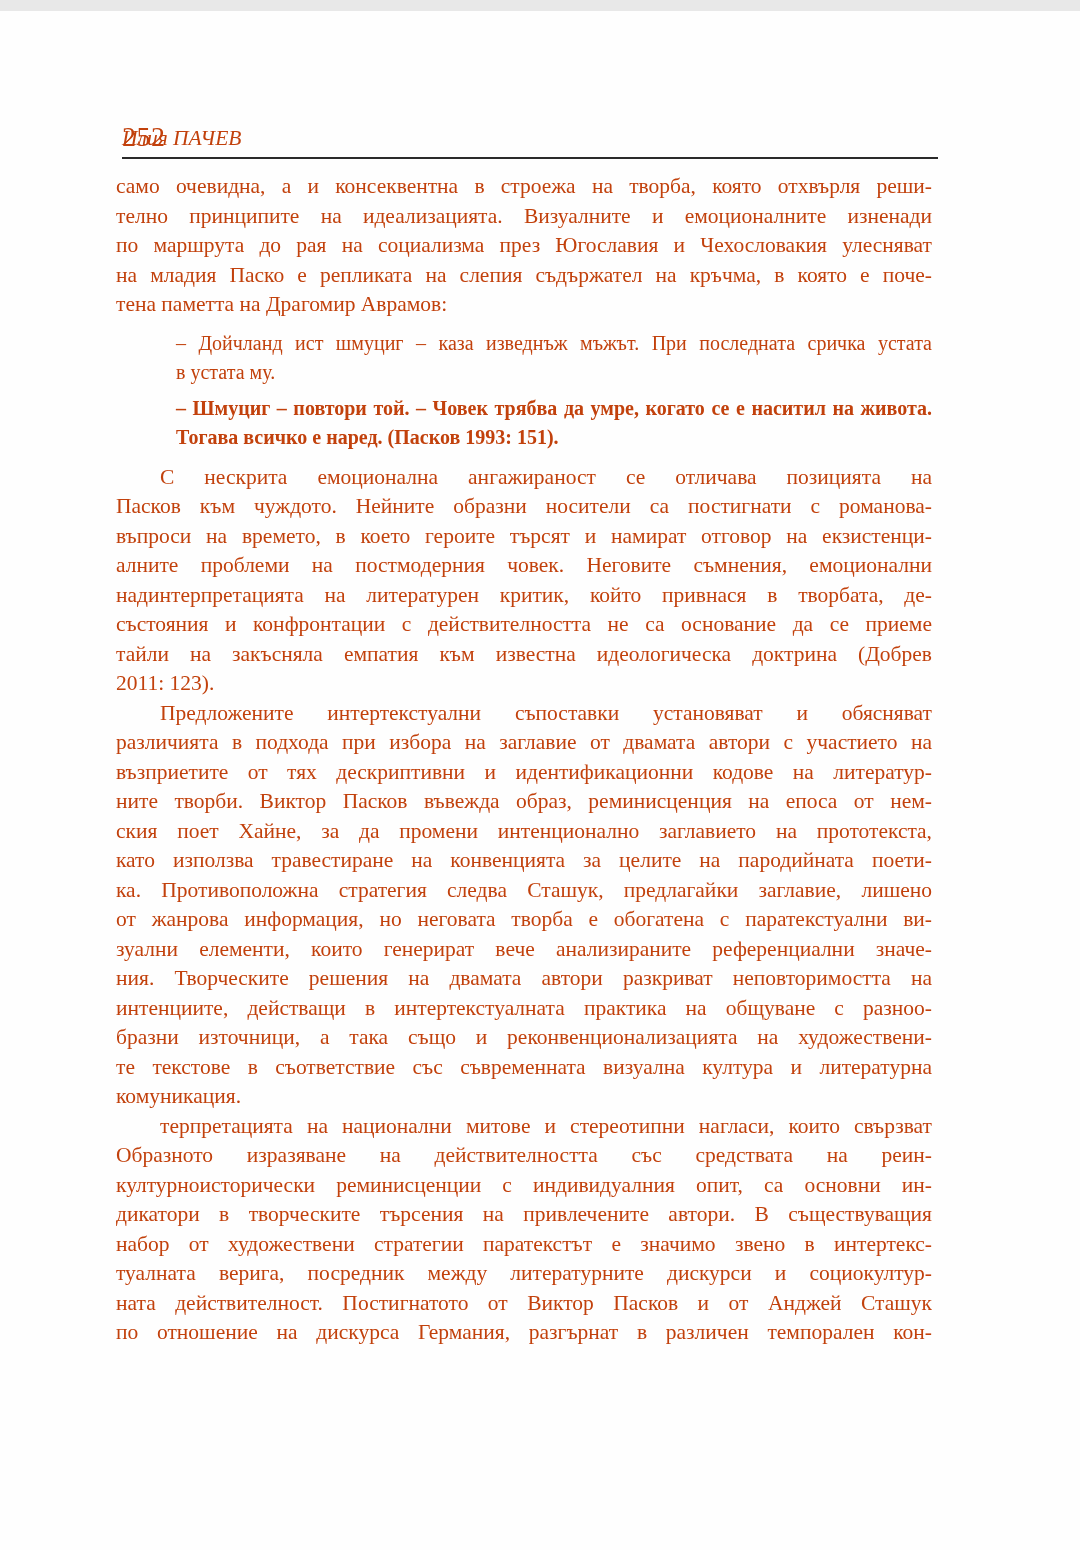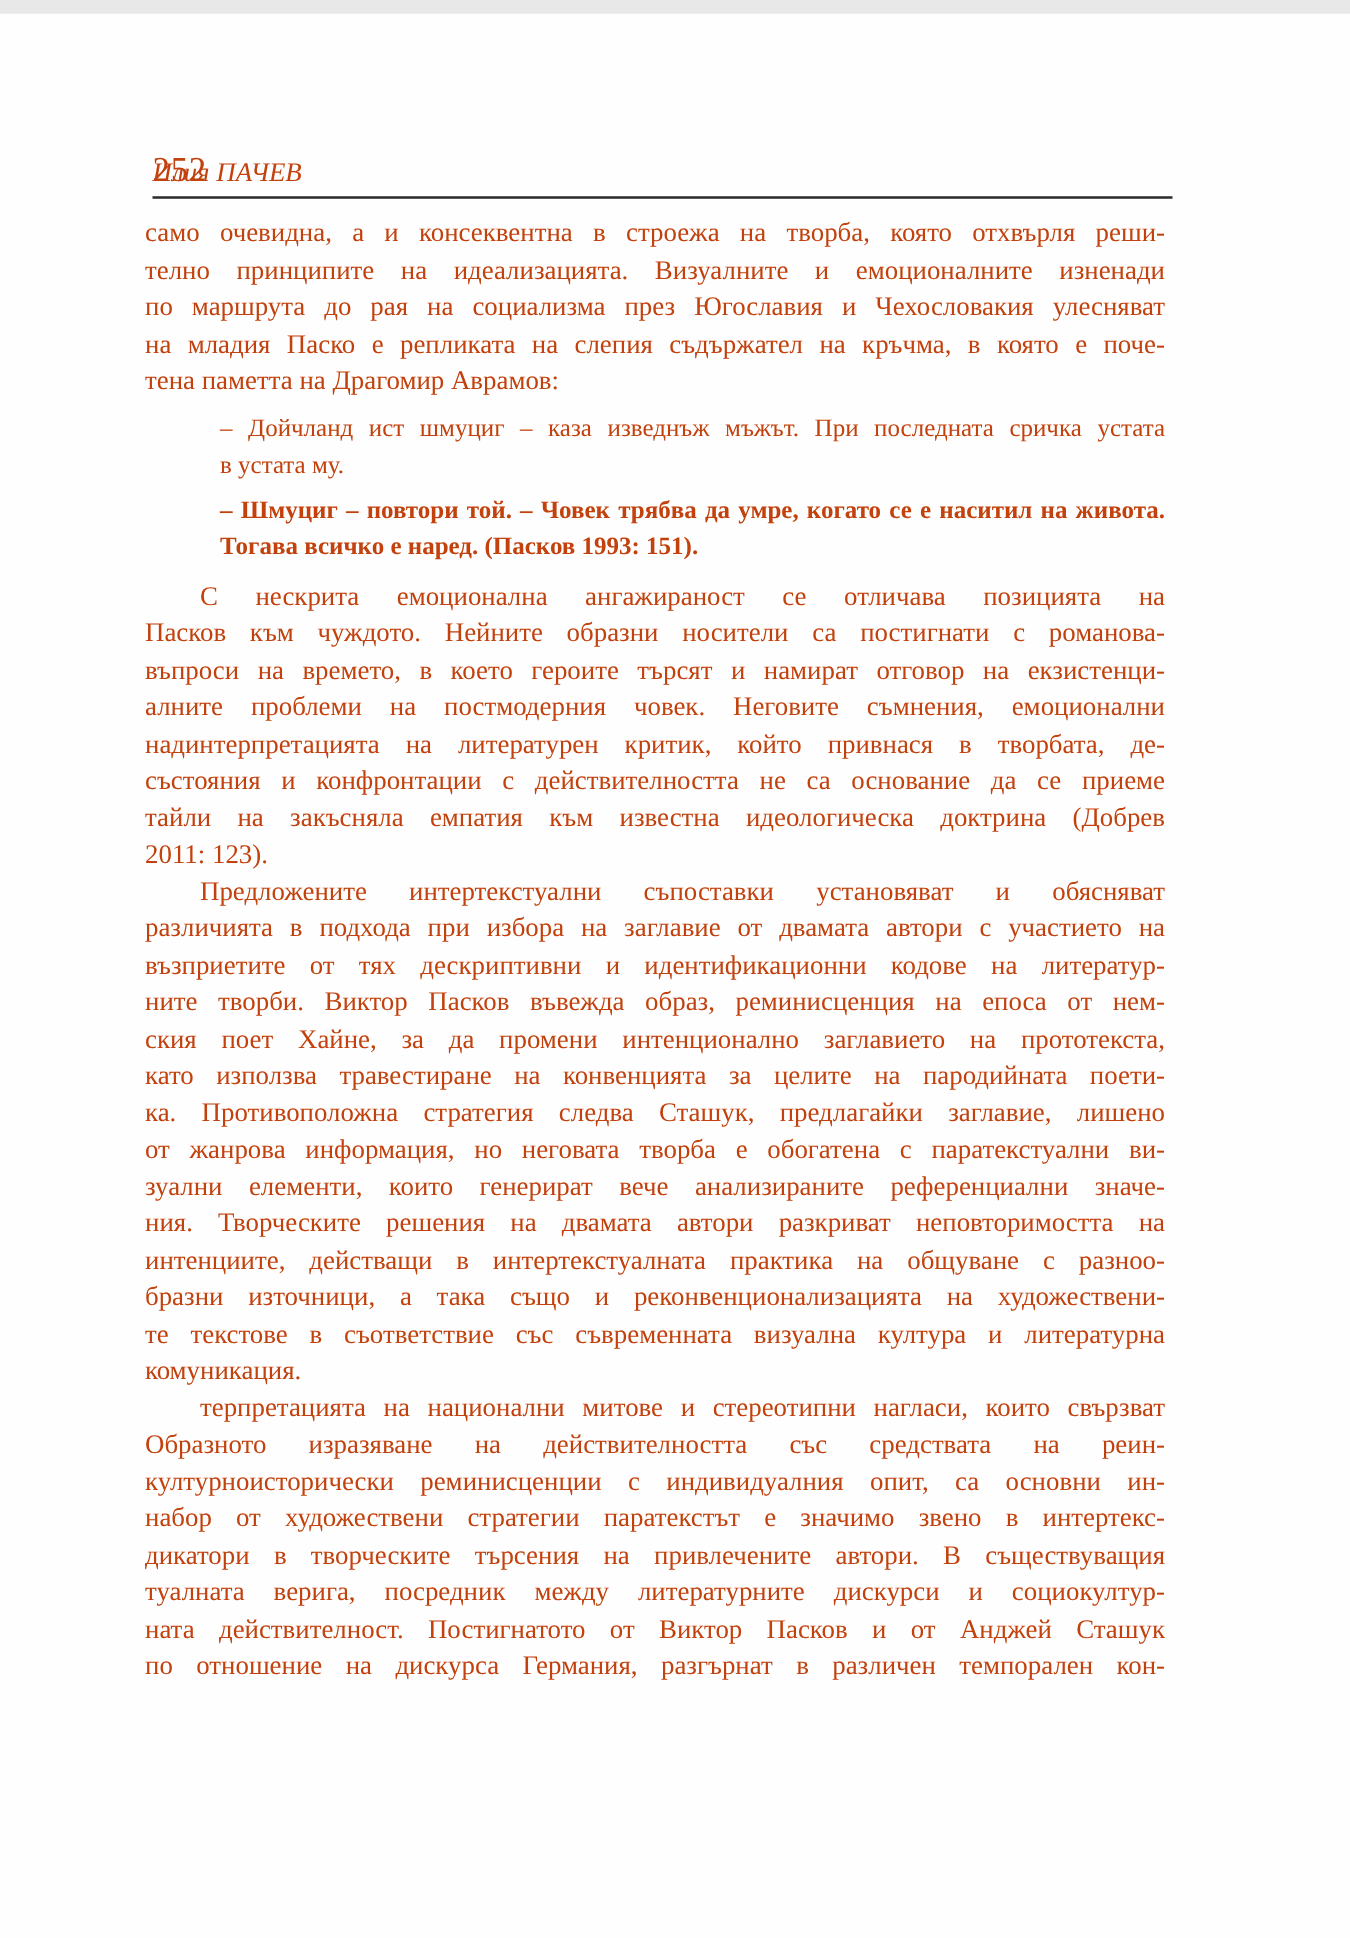--- a/index.html
+++ b/index.html
@@ -120,20 +120,20 @@
         <div class="line">ния. Творческите решения на двамата автори разкриват неповторимостта на</div>
         <div class="line">интенциите, действащи в интертекстуалната практика на общуване с разноо-</div>
         <div class="line">бразни източници, а така също и реконвенционализацията на художествени-</div>
         <div class="line">те текстове в съответствие със съвременната визуална култура и литературна</div>
         <div class="line last">комуникация.</div>
       </div>
       <div class="para indent">
         <div class="line">терпретацията на национални митове и стереотипни нагласи, които свързват</div>
         <div class="line">Образното изразяване на действителността със средствата на реин-</div>
         <div class="line">културноисторически реминисценции с индивидуалния опит, са основни ин-</div>
+        <div class="line">дикатори в творческите търсения на привлечените автори. В съществуващия</div>
         <div class="line">набор от художествени стратегии паратекстът е значимо звено в интертекс-</div>
-        <div class="line">дикатори в творческите търсения на привлечените автори. В съществуващия</div>
         <div class="line">туалната верига, посредник между литературните дискурси и социокултур-</div>
         <div class="line">ната действителност. Постигнатото от Виктор Пасков и от Анджей Сташук</div>
         <div class="line">по отношение на дискурса Германия, разгърнат в различен темпорален кон-</div>
       </div>
     </main>
 </div>
 
 </body></html>

